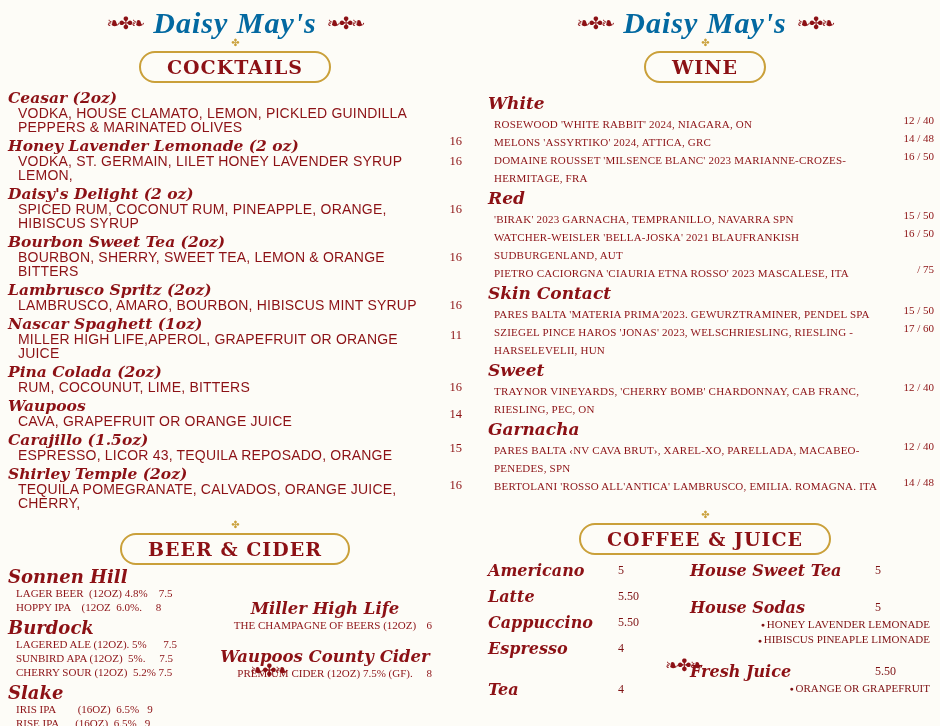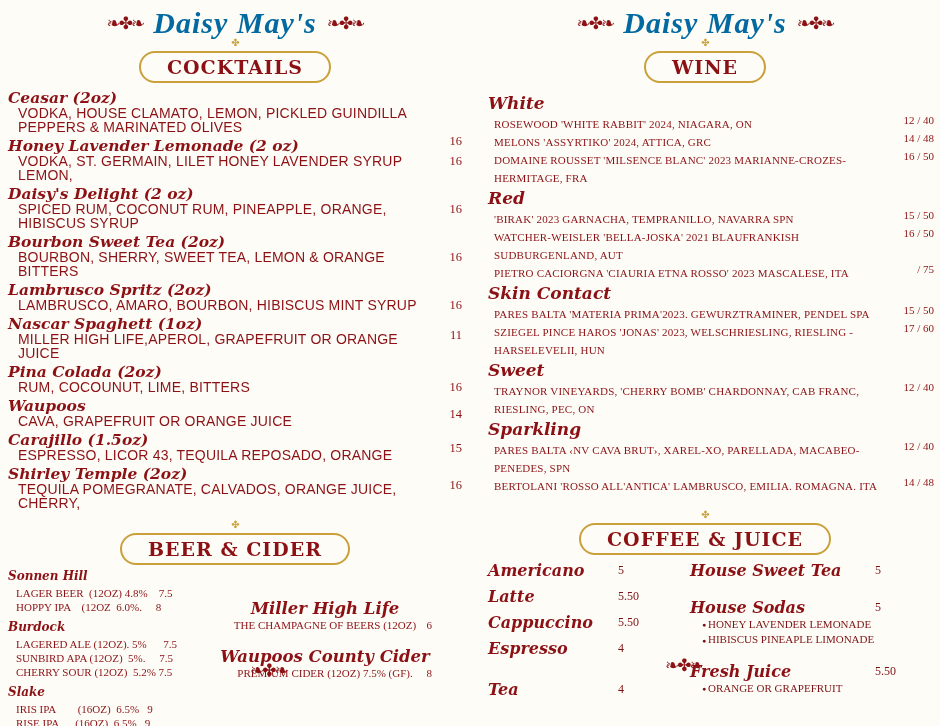--- a/index.html
+++ b/index.html
@@ -91,40 +91,40 @@
   }
   .wine-price{position:absolute;right:6px;top:0;font-size:11px;color:#8c1113;margin-left:27px;}
 
   
   .beer-wrap{position:relative;margin-top:2px;}
   .beer-col{position:absolute;top:0;}
   .beer-left{left:8px;width:205px;}
   .beer-right{left:200px;width:250px;}
   .beer-brand{
     font-family:"DejaVu Serif", serif;font-style:italic;font-weight:bold;
-    font-size:12px;color:#8c1115;line-height:19px;
+    font-size:18px;color:#8c1115;line-height:19px;
   }
   .beer-row{font-size:11px;text-transform:uppercase;line-height:14px;padding-left:8px;white-space:pre;color:#8c1115;}
   .beer-right .beer-brand{font-size:16.5px;text-align:center;}
   .beer-sub{font-size:11px;text-transform:uppercase;text-align:center;position:relative;line-height:15px;color:#8c1115;}
   .beer-sub .p{position:absolute;right:40px;}
 
   
   .cof-wrap{position:relative;margin-top:6px;}
   .cof-col{position:absolute;top:0;}
   .cof-left{left:18px;width:200px;}
   .cof-right{left:220px;width:240px;}
   .cof-item{position:relative;margin-bottom:7px;}
   .cof-name{
     font-family:"DejaVu Serif", serif;font-style:italic;font-weight:bold;
     font-size:16px;color:#8c1115;line-height:19px;
   }
   .cof-price{position:absolute;left:130px;top:2px;font-size:12px;}
   .cof-right .cof-price{left:185px;}
-  .cof-bullets{font-size:11px;text-transform:uppercase;padding-left:12px;line-height:14px;}
+  .cof-bullets{font-size:11px;text-transform:uppercase;padding-left:12px;line-height:14px;text-align:right;}
   .cof-bullets div:before{content:"\25CF  ";font-size:7px;vertical-align:middle;}
 
   .bottom-flourish{position:absolute;font-size:17px;color:#8c1115;letter-spacing:-2px;}
 </style>
 </head>
 <body>
 
 <div class="page">
 
   <div class="col col-left">
@@ -279,21 +279,21 @@
         <div class="wine-row"><span class="wine-name">Pares Balta 'Materia Prima'2023. Gewurztraminer, Pendel Spa</span><span class="wine-price">15 / 50</span></div>
         <div class="wine-row"><span class="wine-name">Sziegel Pince Haros 'Jonas' 2023, Welschriesling, Riesling -Harselevelii, HUN</span><span class="wine-price">17 / 60</span></div>
       </div>
 
       <div class="wine-group">
         <div class="wine-head">Sweet</div>
         <div class="wine-row"><span class="wine-name">Traynor Vineyards, 'Cherry Bomb' Chardonnay, Cab Franc, Riesling, PEC, ON</span><span class="wine-price">12 / 40</span></div>
       </div>
 
       <div class="wine-group">
-        <div class="wine-head">Sparkling</div>
+        <div class="wine-head">Garnacha</div>
         <div class="wine-row"><span class="wine-name">Pares Balta ‹NV Cava Brut›, Xarel-xo, Parellada, Macabeo-Penedes, SPN</span><span class="wine-price">12 / 40</span></div>
         <div class="wine-row"><span class="wine-name">Bertolani 'Rosso all'Antica' Lambrusco, Emilia. Romagna. ITA</span><span class="wine-price">14 / 48</span></div>
       </div>
     </div>
 
     <div class="banner-wrap" style="margin-top:18px">
       <div class="banner-knot">✤</div>
       <div class="banner">
         <span class="banner-title">Coffee &amp; Juice</span>
       </div>

